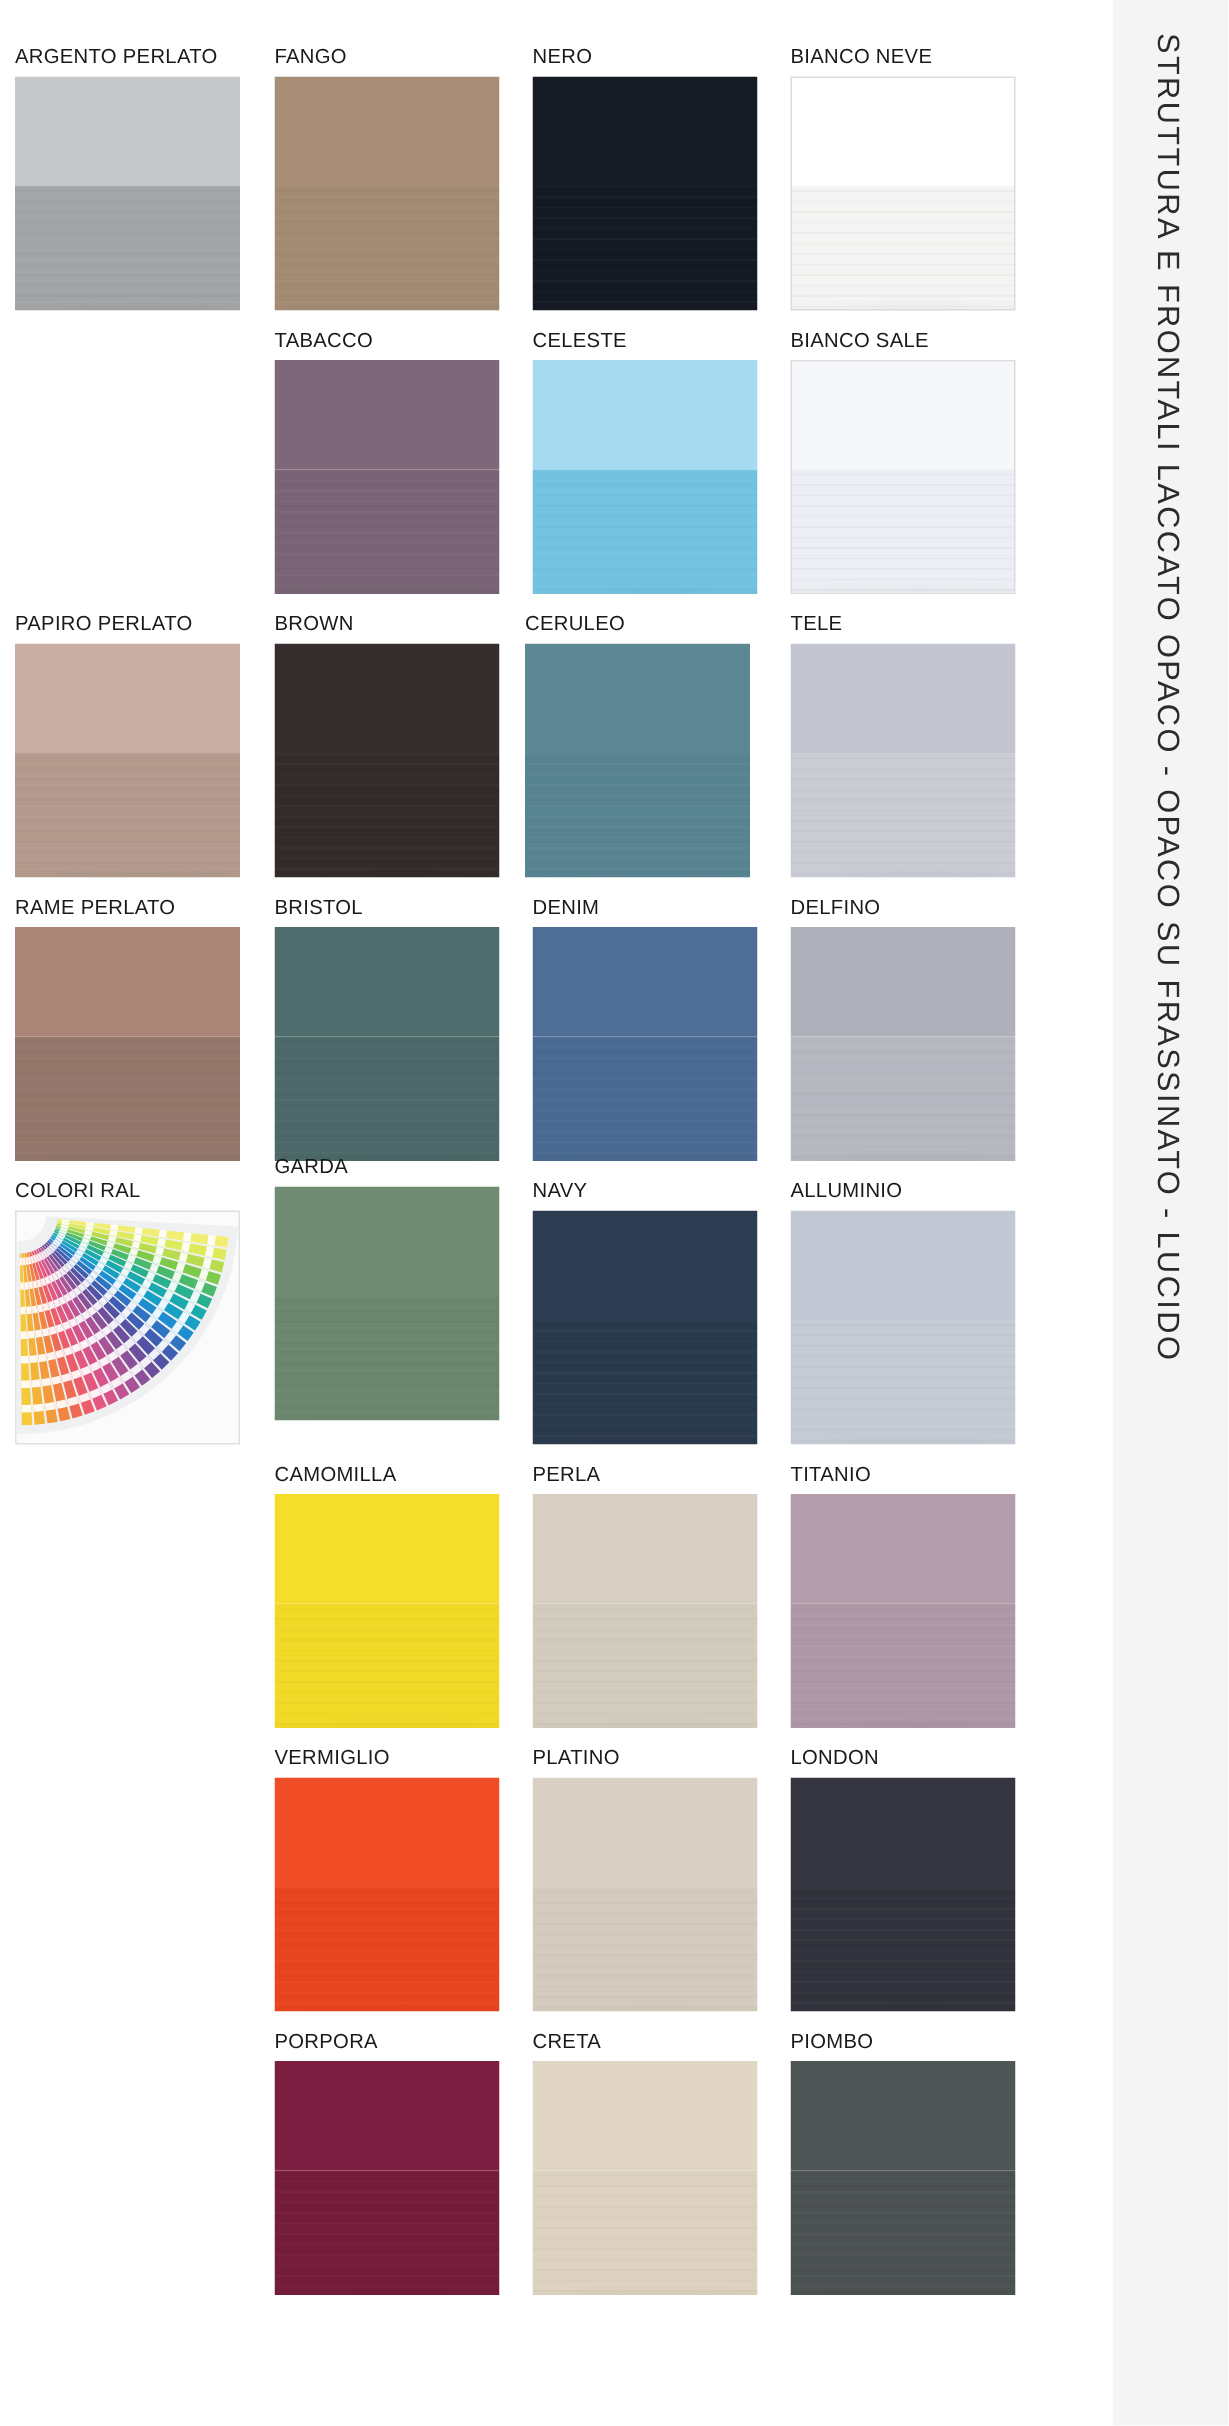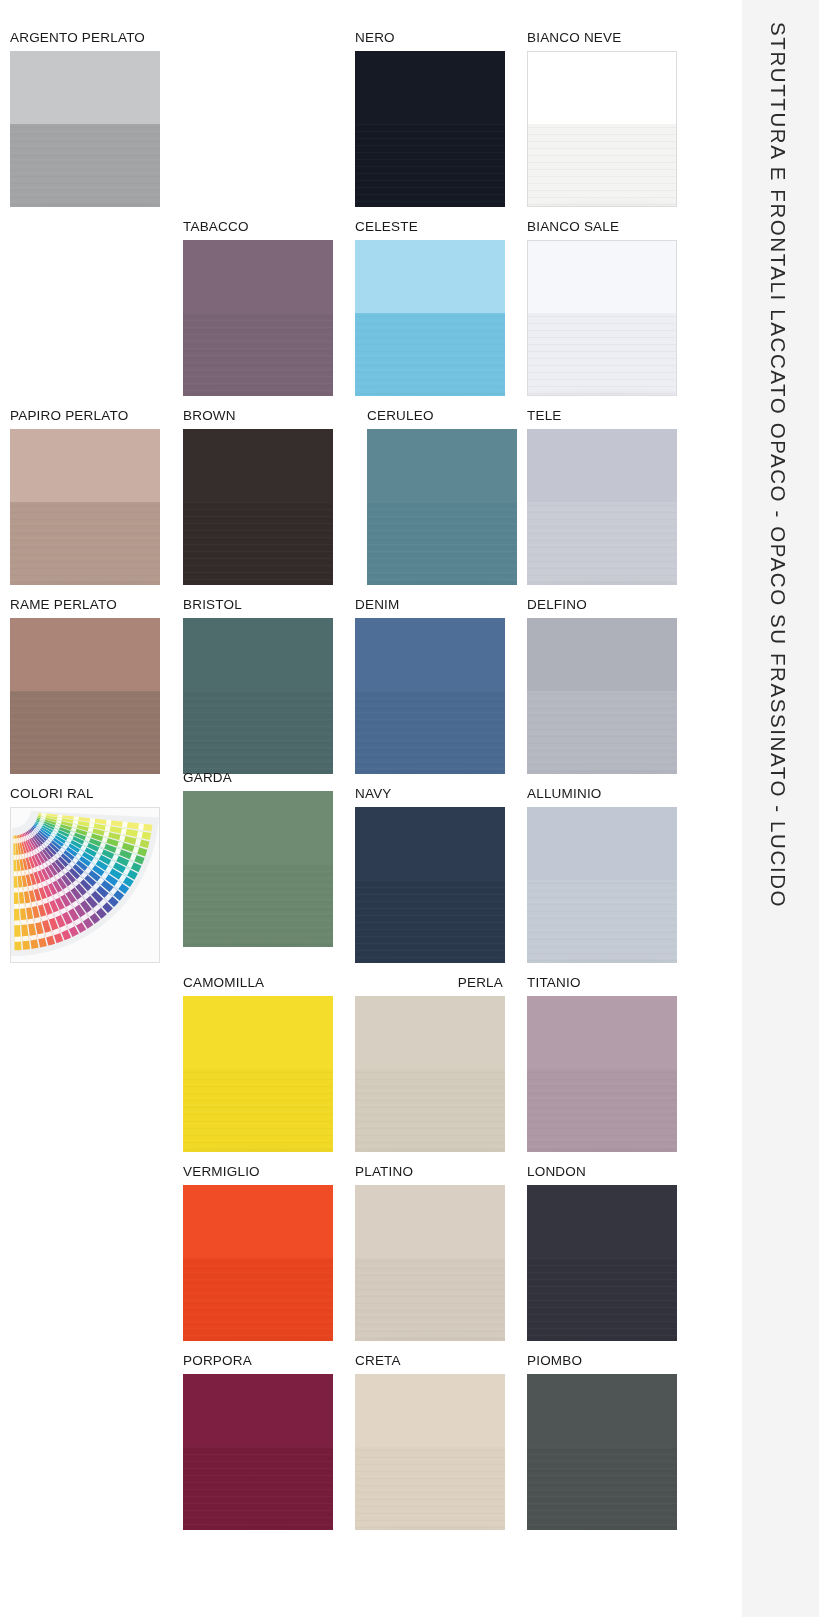--- a/index.html
+++ b/index.html
@@ -155,20 +155,29 @@
   <div id="swatch-grid">
       <div class="swatch-cell" style="left: 10px; top: 30px;">
         <div class="swatch-label">ARGENTO PERLATO</div>
         <div class="swatch-chip">
           <div class="chip-top" style="background: rgb(198, 199, 200);"></div>
           <div class="chip-bottom" style="background: rgb(162, 164, 166);"></div>
           <div class="chip-grain"></div>
           <div class="chip-grain-arc"></div>
         </div>
       </div>
+      <div class="swatch-cell" style="left: 183px; top: 30px;">
+        <div class="swatch-label">FANGO</div>
+        <div class="swatch-chip">
+          <div class="chip-top" style="background: rgb(169, 142, 119);"></div>
+          <div class="chip-bottom" style="background: rgb(163, 138, 115);"></div>
+          <div class="chip-grain"></div>
+          <div class="chip-grain-arc"></div>
+        </div>
+      </div>
       <div class="swatch-cell" style="left: 355px; top: 30px;">
         <div class="swatch-label">NERO</div>
         <div class="swatch-chip">
           <div class="chip-top" style="background: rgb(21, 26, 36);"></div>
           <div class="chip-bottom" style="background: rgb(20, 25, 35);"></div>
           <div class="chip-grain"></div>
           <div class="chip-grain-arc"></div>
         </div>
       </div>
       <div class="swatch-cell" style="left: 527px; top: 30px;">
@@ -218,21 +227,21 @@
       </div>
       <div class="swatch-cell" style="left: 183px; top: 408px;">
         <div class="swatch-label">BROWN</div>
         <div class="swatch-chip">
           <div class="chip-top" style="background: rgb(54, 46, 45);"></div>
           <div class="chip-bottom" style="background: rgb(51, 43, 42);"></div>
           <div class="chip-grain"></div>
           <div class="chip-grain-arc"></div>
         </div>
       </div>
-      <div class="swatch-cell" style="left: 355px; top: 408px; padding-left: 12px;">
+      <div class="swatch-cell" style="left: 338px; top: 408px; padding-left: 12px;">
         <div class="swatch-label">CERULEO</div>
         <div class="swatch-chip">
           <div class="chip-top" style="background: rgb(92, 135, 147);"></div>
           <div class="chip-bottom" style="background: rgb(88, 132, 145);"></div>
           <div class="chip-grain"></div>
           <div class="chip-grain-arc"></div>
         </div>
       </div>
       <div class="swatch-cell" style="left: 527px; top: 408px;">
         <div class="swatch-label">TELE</div>
@@ -508,21 +517,21 @@
       </div>
       <div class="swatch-cell" style="left: 183px; top: 975px;">
         <div class="swatch-label">CAMOMILLA</div>
         <div class="swatch-chip">
           <div class="chip-top" style="background: rgb(245, 221, 43);"></div>
           <div class="chip-bottom" style="background: rgb(241, 217, 38);"></div>
           <div class="chip-grain"></div>
           <div class="chip-grain-arc"></div>
         </div>
       </div>
-      <div class="swatch-cell" style="left: 355px; top: 975px; text-align: right;">
+      <div class="swatch-cell" style="left: 355px; top: 975px;">
         <div class="swatch-label">PERLA</div>
         <div class="swatch-chip">
           <div class="chip-top" style="background: rgb(215, 208, 194);"></div>
           <div class="chip-bottom" style="background: rgb(211, 204, 189);"></div>
           <div class="chip-grain"></div>
           <div class="chip-grain-arc"></div>
         </div>
       </div>
       <div class="swatch-cell" style="left: 527px; top: 975px;">
         <div class="swatch-label">TITANIO</div>

